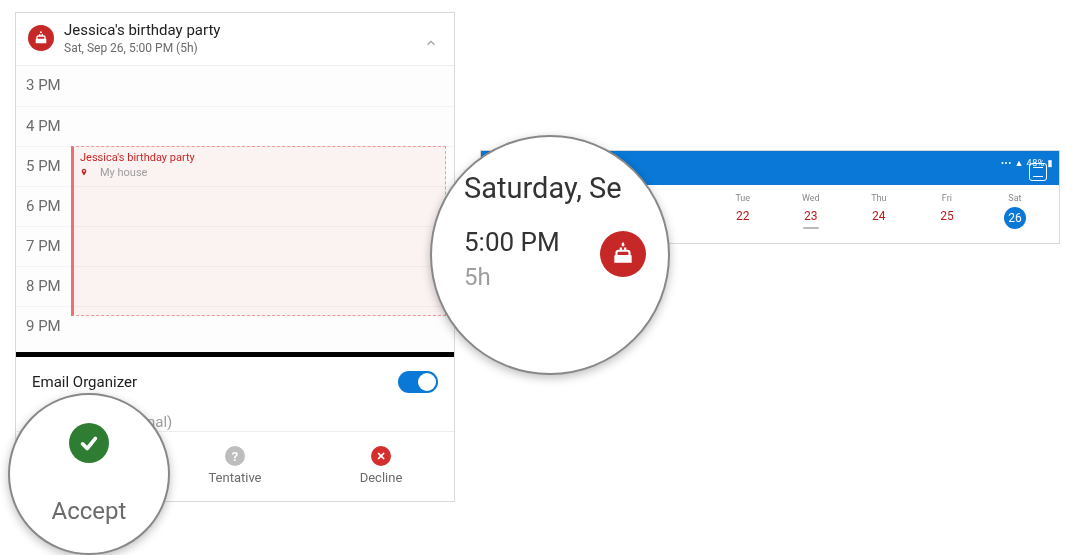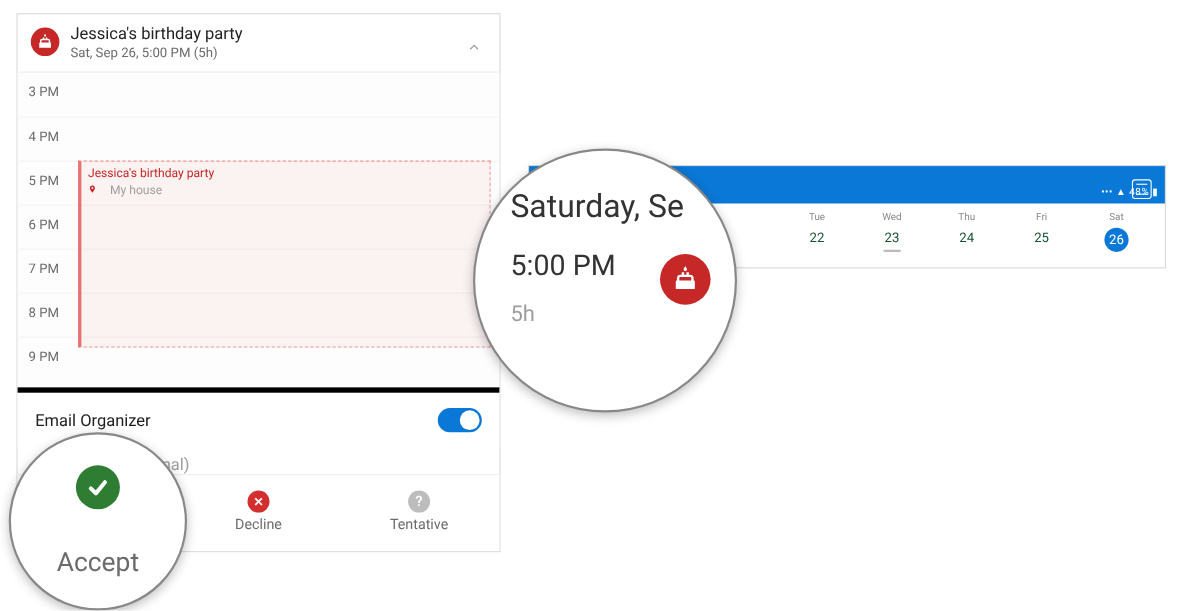--- a/index.html
+++ b/index.html
@@ -48,21 +48,21 @@
     overflow: hidden;
   }
   .hour-row {
     height: 40px;
     position: relative;
     border-top: 1px solid #f3f3f3;
   }
   .hour-row:first-child { border-top: none; }
   .hour-label {
     position: absolute; left: 10px; top: 10px;
-    font-size: 12px; color: #6b6b6b;
+    font-size: 15px; color: #6b6b6b;
   }
   .event-block {
     position: absolute;
     left: 55px; right: 8px;
     top: 80px; 
     height: 170px;
     background: rgba(229,115,115,0.08);
     border: 1px dashed #ef9a9a;
     border-left: 3px solid #e57373;
     padding: 4px 6px;
@@ -153,21 +153,21 @@
   .mag-day {
     font-size: 29px; color: #333; font-weight: 400;
     margin-top: 6px;
     white-space: nowrap; overflow: hidden;
   }
   .mag-time {
     font-size: 26px; color: #333; font-weight: 400;
     margin-top: 22px;
   }
   .mag-dur {
-    font-size: 20px; color: #9e9e9e; margin-top: 16px;
+    font-size: 24px; color: #9e9e9e; margin-top: 6px;
   }
   .mag-badge {
     position: absolute;
     right: -4px; top: 60px;
     width: 46px; height: 46px; border-radius: 50%;
     background: #c62828;
     display: flex; align-items: center; justify-content: center;
   }
   .mag-badge svg { width: 26px; height: 26px; fill: #fff; }
 
@@ -178,42 +178,42 @@
     width: 580px;
     border: 1px solid #d9d9d9;
     background: #fff;
   }
   .week-header {
     height: 34px;
     background: #0a78d6;
     position: relative;
   }
   .status-icons {
-    position: absolute; right: 6px; top: 18px;
+    position: absolute; right: 6px; top: 7px;
     font-size: 9px; color: #fff; letter-spacing: 0.5px;
   }
   .header-square {
     position: absolute; right: 12px; bottom: 4px;
     width: 18px; height: 18px; border: 1.5px solid #fff; border-radius: 3px;
   }
   .header-square::after {
     content: ""; position: absolute; left:3px; top:3px; right:3px; bottom:3px;
     border-top: 1.5px solid #fff; border-bottom: 1.5px solid #fff;
   }
   .week-days {
     display: flex;
     padding: 8px 10px 14px 10px;
   }
   .spacer { flex: 3.2; }
   .day-col {
     flex: 1;
     text-align: center;
   }
   .day-lbl { font-size: 9px; color: #888; }
-  .day-num { font-size: 12px; color: #14532d; margin-top: 6px; }
+  .day-num { font-size: 12px; color: #b91c1c; margin-top: 6px; }
   .day-num.today-mark::after {
     content: ""; display: block; width: 16px; height: 2px; background: #bbb;
     margin: 4px auto 0 auto; border-radius: 1px;
   }
   .day-num.selected {
     width: 22px; height: 22px; line-height: 22px;
     border-radius: 50%;
     background: #0a78d6; color: #fff;
     margin: 4px auto 0 auto;
   }
@@ -277,26 +277,26 @@
     <span>Email Organizer</span>
     <div class="toggle"></div>
   </div>
   <div class="note-row">Add a note (optional)</div>
 
   <div class="rsvp-row">
     <div class="rsvp-btn">
       
     </div>
     <div class="rsvp-btn">
+      <div class="ic ic-tentative"></div>
+      <span>Tentative</span>
+    </div>
+    <div class="rsvp-btn">
       <div class="ic ic-decline"></div>
       <span>Decline</span>
-    </div>
-    <div class="rsvp-btn">
-      <div class="ic ic-tentative"></div>
-      <span>Tentative</span>
     </div>
   </div>
 </div>
 
 <div class="week-panel">
   <div class="week-header">
     <div class="status-icons">
       <span>•••</span>
       <span>▲</span>
       <span>48%</span>

